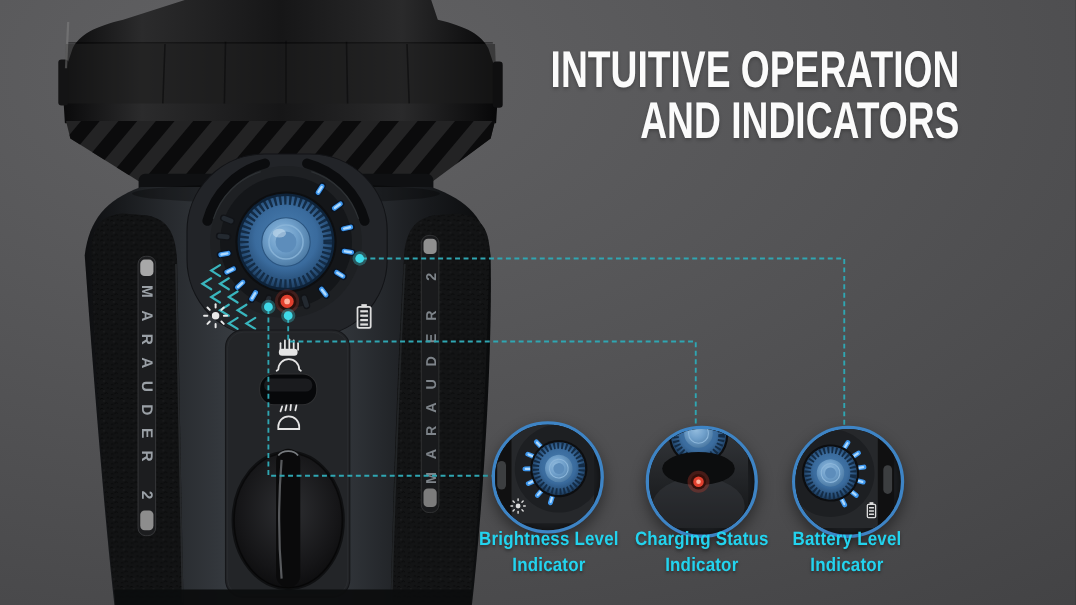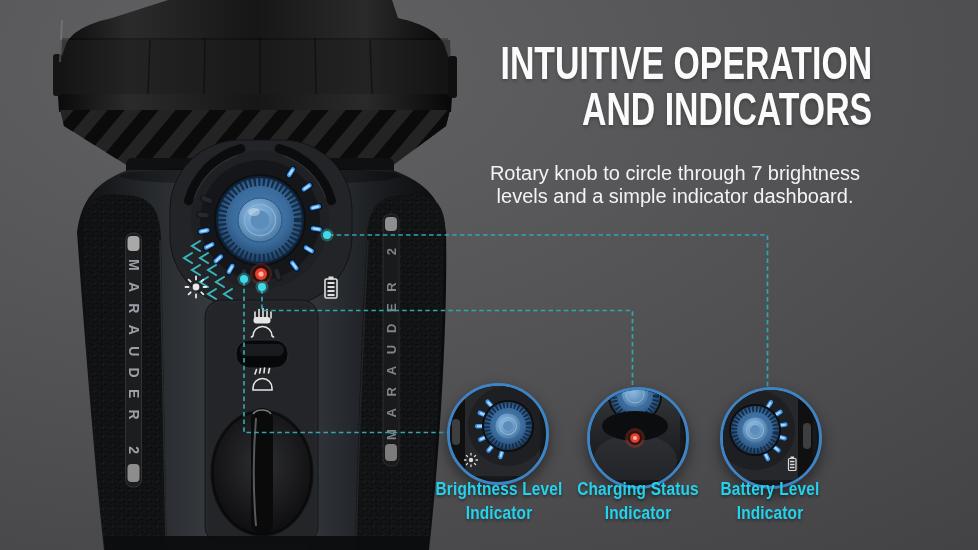--- a/index.html
+++ b/index.html
@@ -328,24 +328,20 @@
       <circle cx="244" cy="279" r="6.5" opacity=".3"></circle>
         <circle cx="262" cy="287" r="6.5" opacity=".3"></circle>
       <circle cx="327" cy="235" r="6.5" opacity=".3"></circle>
     </g>
   </svg>
 
   <div class="headline">
     <div>INTUITIVE OPERATION</div>
     <div>AND INDICATORS</div>
   </div>
-  <div class="subheadline">
-    <div>Rotary knob to circle through 7 brightness</div>
-    <div>levels and a simple indicator dashboard.</div>
-  </div>
 
   <div class="inset" style="left:447px;top:383px;">
     <svg width="90" height="90" viewBox="0 0 90 90">
       <rect width="90" height="90" fill="#26282b"></rect>
       <rect width="15" height="90" fill="#101011"></rect>
       <rect x="2" y="33" width="8" height="26" rx="4" fill="#3c3e40"></rect>
       <g transform="rotate(-8 58 40)">
         <circle cx="58" cy="40" r="40" fill="#1d1f22"></circle>
         <g transform="translate(47.3,67.2) rotate(205)">
             <rect x="-2.2" y="-5" width="4.4" height="10" rx="2.2" fill="#3e97ee"></rect>

